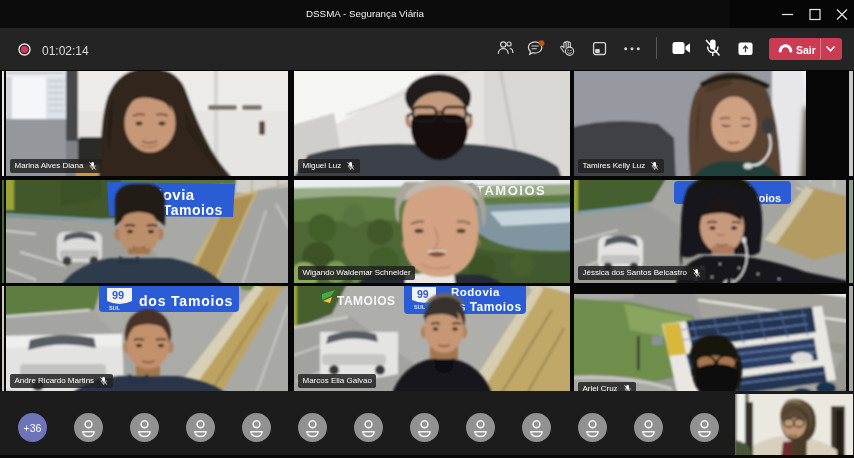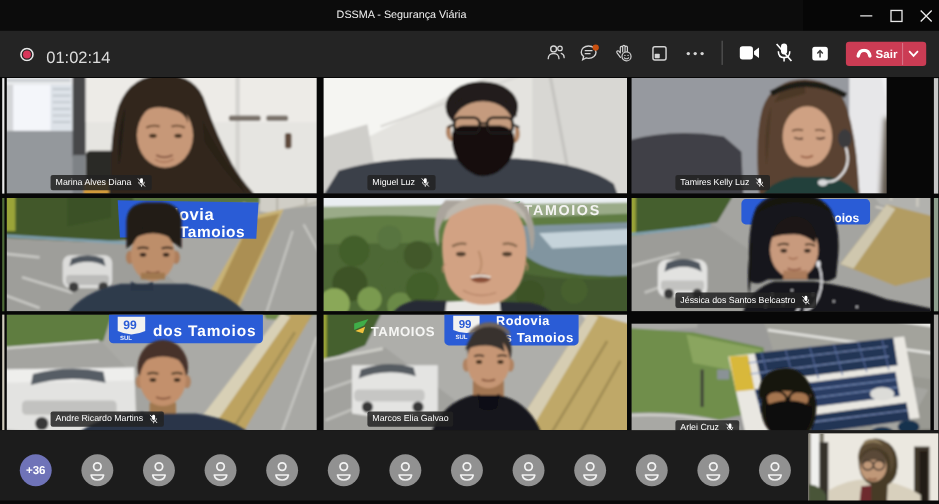--- a/index.html
+++ b/index.html
@@ -4,21 +4,21 @@
 <style>
   html,body{margin:0;padding:0;width:854px;height:458px;overflow:hidden;background:#000;}
   *{box-sizing:border-box;font-family:"Liberation Sans",sans-serif;-webkit-font-smoothing:antialiased;}
   .abs{position:absolute;}
   #win{position:relative;width:854px;height:458px;background:#060606;}
   #titlebar{position:absolute;left:0;top:0;width:730px;height:28px;background:#0c0c0c;}
   #title{position:absolute;left:0;right:0;top:8px;text-align:center;color:#f2f2f2;font-size:9.8px;}
   .winbtn{position:absolute;top:0;width:28px;height:28px;color:#e8e8e8;}
   #toolbar{position:absolute;left:0;top:28px;width:854px;height:42px;background:#242424;}
   .tile{position:absolute;overflow:hidden;background:#222;}
-  .label{position:absolute;left:4px;bottom:3px;height:14.5px;background:rgba(34,34,34,0.85);color:#fff;font-size:8px;line-height:14.5px;padding:0 4.5px;border-radius:2px;white-space:nowrap;display:flex;align-items:center;margin-left:36px;}
+  .label{position:absolute;left:4px;bottom:3px;height:14.5px;background:rgba(34,34,34,0.85);color:#fff;font-size:8px;line-height:14.5px;padding:0 4.5px;border-radius:2px;white-space:nowrap;display:flex;align-items:center;}
   .label .mic{margin-left:5px;}
   #strip{position:absolute;left:0;top:391px;width:854px;height:67px;background:#1c1c1c;}
   .avcirc{position:absolute;top:413px;width:29px;height:29px;border-radius:50%;background:#919191;display:flex;align-items:center;justify-content:center;}
   #bottomborder{position:absolute;left:0;top:455px;width:854px;height:3px;background:#090909;}
 </style>
 </head>
 <body>
 <div id="win">
 
   <div id="titlebar">
@@ -32,21 +32,21 @@
     <svg class="winbtn" style="left:828px" width="28" height="28" viewBox="0 0 28 28">
         <path d="M9 9.5 L19 19.5 M19 9.5 L9 19.5" stroke="#e8e8e8" stroke-width="1.2"></path>
       </svg>
   </div>
 
   <div id="toolbar">
     <svg class="abs" style="left:18px;top:14.5px" width="13" height="13" viewBox="0 0 13 13">
       <circle cx="6.5" cy="6.5" r="5.5" fill="none" stroke="#e8e8e8" stroke-width="1.4"></circle>
       <circle cx="6.5" cy="6.5" r="3.6" fill="#d8365a"></circle>
     </svg>
-    <div class="abs" style="left:42px;top:15.5px;color:#dcdcdc;font-size:15px;">01:02:14</div>
+    <div class="abs" style="left:42px;top:15.5px;color:#dcdcdc;font-size:12px;">01:02:14</div>
 
     <svg class="abs" style="left:497px;top:12px" width="17" height="16" viewBox="0 0 19 18">
       <circle cx="7" cy="5" r="3" fill="none" stroke="#d4d4d4" stroke-width="1.4"></circle>
       <path d="M1.5 15 c0-3.3 2.5-5.3 5.5-5.3 s5.5 2 5.5 5.3" fill="none" stroke="#d4d4d4" stroke-width="1.4" stroke-linecap="round"></path>
       <circle cx="13.5" cy="4.5" r="2.3" fill="none" stroke="#d4d4d4" stroke-width="1.3"></circle>
       <path d="M14.8 9.6 c2 .5 3 2.2 3 4.4" fill="none" stroke="#d4d4d4" stroke-width="1.3" stroke-linecap="round"></path>
     </svg>
 
     <svg class="abs" style="left:527px;top:12px" width="18" height="17" viewBox="0 0 20 19">
       <path d="M9 2 c4.4 0 7.5 2.9 7.5 6.3 s-3.1 6.3-7.5 6.3 c-.9 0-1.8-.1-2.6-.4 L3 16 l.9-3.2 C2.6 11.7 1.5 10.1 1.5 8.3 1.5 4.9 4.6 2 9 2 Z" fill="none" stroke="#d4d4d4" stroke-width="1.4"></path>
@@ -314,20 +314,21 @@
         <ellipse cx="110" cy="51" rx="4.5" ry="2.2" fill="#53402e"></ellipse>
         <ellipse cx="152" cy="51" rx="4.5" ry="2.2" fill="#53402e"></ellipse>
         <path d="M126 48 q4 10 2 16 q-1 5-5 6" stroke="#b88a68" stroke-width="1.6" fill="none"></path>
         <ellipse cx="128" cy="73" rx="9" ry="4" fill="#8a5038"></ellipse>
         <path d="M119 72 q9-3 18 0" stroke="#e8e0d6" stroke-width="2" fill="none"></path>
         <path d="M112 84 q14 8 30 2" stroke="#b8876a" stroke-width="1.4" fill="none"></path>
         <path d="M96 60 q-4 2-2 8 M168 58 q4 2 2 8" stroke="#b8876a" stroke-width="1.2" fill="none"></path>
       </g>
         </g>
     </svg>
+    <div class="label">Wigando Waldemar Schneider</div>
   </div>
 
   <div class="tile" id="t6" style="left:574px;top:180px;width:272px;height:103px;">
     <svg width="272" height="103" viewBox="0 0 272 103">
       <g filter="url(#bl)">
         <rect x="-8" y="-8" width="288" height="119" fill="#a4a4a0"></rect>
         <path d="M-8 -8 L96 -8 L78 22 L-8 36 Z" fill="#455f2d"></path>
         <rect x="-8" y="-8" width="12" height="44" fill="#9aa437"></rect>
         <path d="M216 -8 L280 -8 L280 20 L226 6 Z" fill="#b2b2ae"></path>
         <path d="M222 8 L280 22 M236 2 L236 -8 M260 8 L260 -8" stroke="#cfccc2" stroke-width="2"></path>
@@ -523,21 +524,21 @@
     <div class="label">Arlei Cruz<svg class="mic" width="9" height="10" viewBox="0 0 19 20">
           <rect x="7" y="1.5" width="5.6" height="10" rx="2.8" fill="#fff"></rect>
           <path d="M4.6 8.5c0 4 2.2 5.9 5.2 5.9s5.2-1.9 5.2-5.9" fill="none" stroke="#fff" stroke-width="1.6"></path>
           <path d="M9.8 14.5V18" stroke="#fff" stroke-width="1.6"></path>
           <path d="M3 2L16.5 17.5" stroke="#fff" stroke-width="1.7"></path>
         </svg></div>
   </div>
 
   <div id="strip"></div>
   <div class="avcirc" style="left:18px;background:#6f73b8;">
-      <span style="color:#fff;font-size:10.5px;font-weight:bold;">+36</span>
+      <span style="color:#fff;font-size:10.5px;font-weight:normal;">+36</span>
     </div>
   <div class="avcirc" style="left:74px;">
       <svg width="29" height="29" viewBox="0 0 29 29">
         <circle cx="14.5" cy="11.2" r="3.4" fill="none" stroke="#f2f2f2" stroke-width="1.6"></circle>
         <path d="M8.8 18.8 L20.2 18.8 Q19.3 23.4 14.5 23.4 Q9.7 23.4 8.8 18.8 Z" fill="none" stroke="#f2f2f2" stroke-width="1.5" stroke-linejoin="round"></path>
       </svg>
     </div>
   <div class="avcirc" style="left:130px;">
       <svg width="29" height="29" viewBox="0 0 29 29">
         <circle cx="14.5" cy="11.2" r="3.4" fill="none" stroke="#f2f2f2" stroke-width="1.6"></circle>

